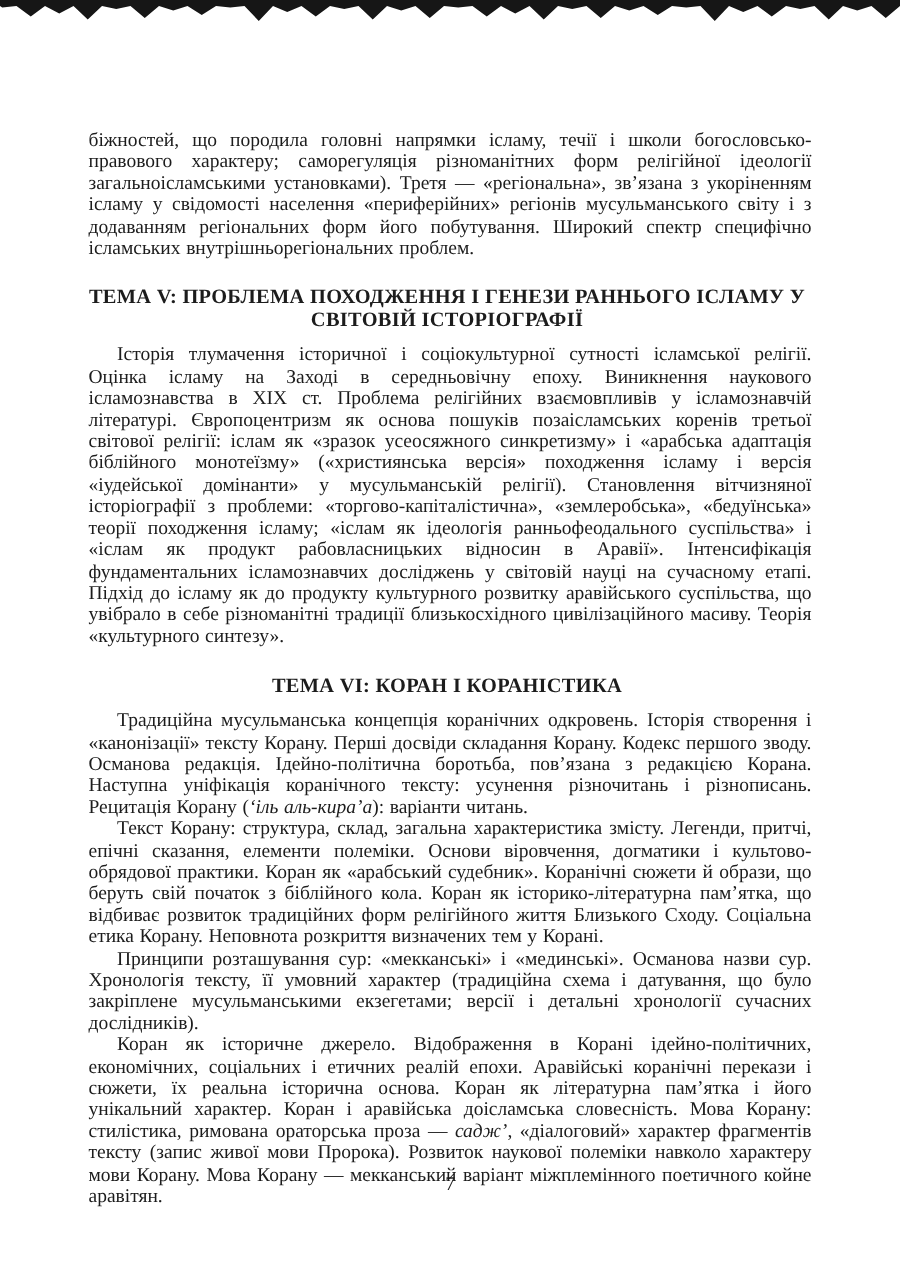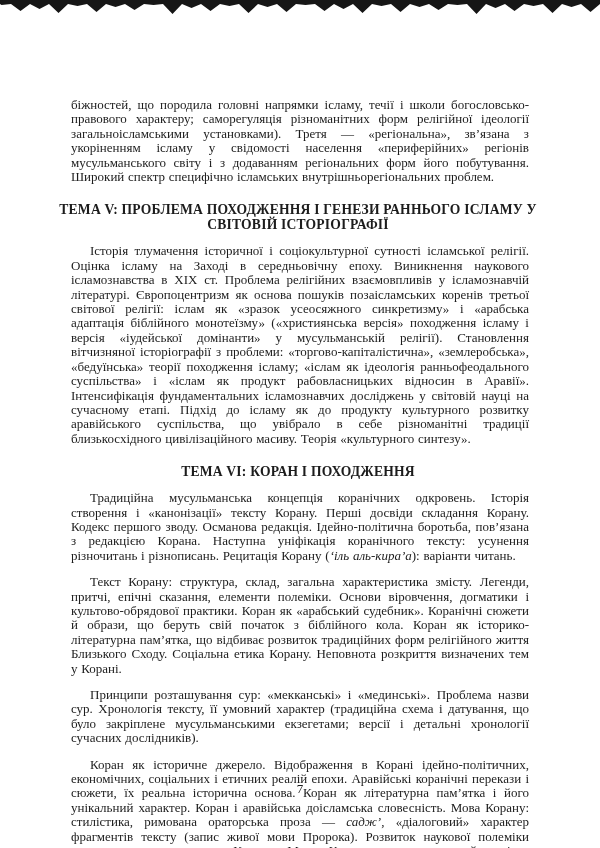--- a/index.html
+++ b/index.html
@@ -18,21 +18,21 @@
     width: 600px; height: 15px;
     display: block;
   }
   .content {
     position: absolute;
     left: 59px;
     top: 86px;
     width: 482px;
   }
   p.para {
-    margin: 12px;
+    margin: 0;
     font-size: 13px;
     line-height: 14.4px;
     text-align: justify;
     text-align-last: left;
     word-spacing: 0.5px;
   }
   p.indent { text-indent: 19px; }
   h2.heading {
     font-size: 13.6px;
     line-height: 15px;
@@ -62,27 +62,27 @@
   </svg>
 
   <div class="content">
 
     <p class="para">біжностей, що породила головні напрямки ісламу, течії і школи богословсько-правового характеру; саморегуляція різноманітних форм релігійної ідеології загальноісламськими установками). Третя — «регіональна», зв’язана з укоріненням ісламу у свідомості населення «периферійних» регіонів мусульманського світу і з додаванням регіональних форм його побутування. Широкий спектр специфічно ісламських внутрішньорегіональних проблем.</p>
 
     <h2 class="heading">ТЕМА V: ПРОБЛЕМА ПОХОДЖЕННЯ І ГЕНЕЗИ РАННЬОГО ІСЛАМУ У СВІТОВІЙ ІСТОРІОГРАФІЇ</h2>
 
     <p class="para indent">Історія тлумачення історичної і соціокультурної сутності ісламської релігії. Оцінка ісламу на Заході в середньовічну епоху. Виникнення наукового ісламознавства в XIX ст. Проблема релігійних взаємовпливів у ісламознавчій літературі. Європоцентризм як основа пошуків позаісламських коренів третьої світової релігії: іслам як «зразок усеосяжного синкретизму» і «арабська адаптація біблійного монотеїзму» («християнська версія» походження ісламу і версія «іудейської домінанти» у мусульманській релігії). Становлення вітчизняної історіографії з проблеми: «торгово-капіталістична», «землеробська», «бедуїнська» теорії походження ісламу; «іслам як ідеологія ранньофеодального суспільства» і «іслам як продукт рабовласницьких відносин в Аравії». Інтенсифікація фундаментальних ісламознавчих досліджень у світовій науці на сучасному етапі. Підхід до ісламу як до продукту культурного розвитку аравійського суспільства, що увібрало в себе різноманітні традиції близькосхідного цивілізаційного масиву. Теорія «культурного синтезу».</p>
 
-    <h2 class="heading">ТЕМА VI: КОРАН І ПОХОДЖЕННЯ</h2>
+    <h2 class="heading">ТЕМА VI: КОРАН І КОРАНІСТИКА</h2>
 
     <p class="para indent"><span>Традиційна мусульманська концепція коранічних одкровень. Історія створення і «канонізації» тексту Корану. Перші досвіди складання Корану. Кодекс першого зводу. Османова редакція. Ідейно-політична боротьба, пов’язана з редакцією Корана. Наступна уніфікація коранічного тексту: усунення різночитань і різнописань. Рецитація Корану (</span><i class="term">ʻіль аль-кираʼа</i><span>): варіанти читань.</span></p>
 
     <p class="para indent">Текст Корану: структура, склад, загальна характеристика змісту. Легенди, притчі, епічні сказання, елементи полеміки. Основи віровчення, догматики і культово-обрядової практики. Коран як «арабський судебник». Коранічні сюжети й образи, що беруть свій початок з біблійного кола. Коран як історико-літературна пам’ятка, що відбиває розвиток традиційних форм релігійного життя Близького Сходу. Соціальна етика Корану. Неповнота розкриття визначених тем у Корані.</p>
 
-    <p class="para indent">Принципи розташування сур: «мекканські» і «мединські». Проблема назви сур. Хронологія тексту, її умовний характер (традиційна схема і датування, що було закріплене мусульманськими екзегетами; версії і детальні хронології сучасних дослідників).</p>
+    <p class="para indent">Принципи розташування сур: «мекканські» і «мединські». Османова назви сур. Хронологія тексту, її умовний характер (традиційна схема і датування, що було закріплене мусульманськими екзегетами; версії і детальні хронології сучасних дослідників).</p>
 
     <p class="para indent"><span>Коран як історичне джерело. Відображення в Корані ідейно-політичних, економічних, соціальних і етичних реалій епохи. Аравійські коранічні перекази і сюжети, їх реальна історична основа. Коран як літературна пам’ятка і його унікальний характер. Коран і аравійська доісламська словесність. Мова Корану: стилістика, римована ораторська проза — </span><i class="term">саджʼ</i><span>, «діалоговий» характер фрагментів тексту (запис живої мови Пророка). Розвиток наукової полеміки навколо характеру мови Корану. Мова Корану — мекканський варіант міжплемінного поетичного койне аравітян.</span></p>
 
   </div>
 
   <div class="page-number">7</div>
 
 </div>
 
 </body></html>

